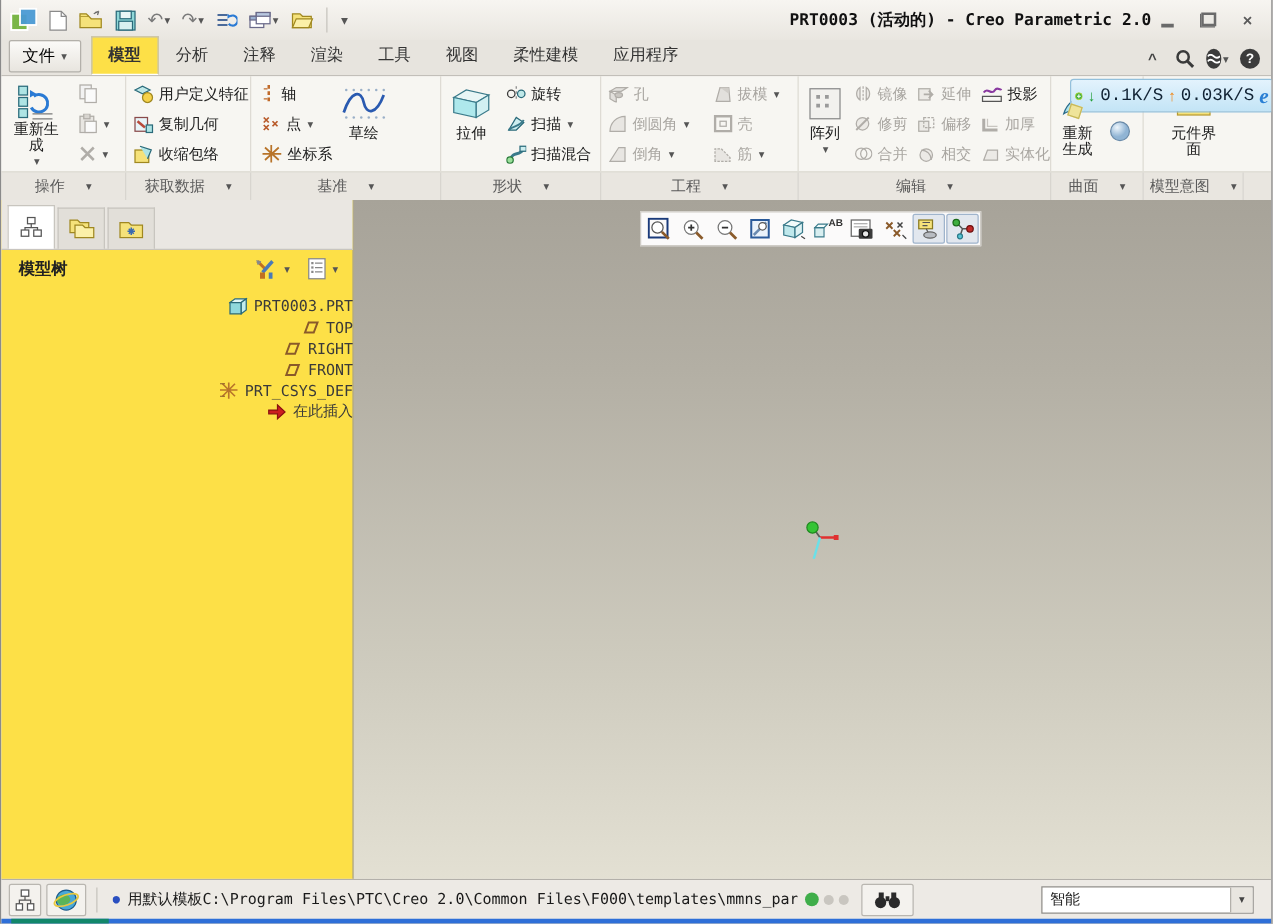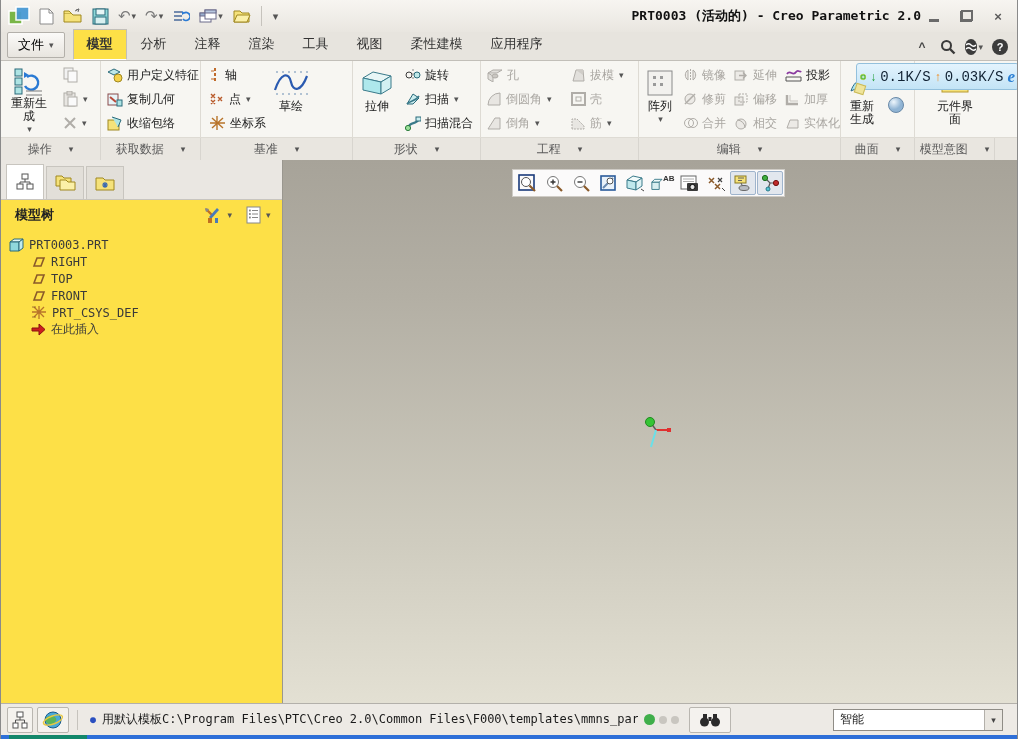--- a/index.html
+++ b/index.html
@@ -56,21 +56,21 @@
   #navigator { width:283px; background:#fde047; border-right:1px solid #9a978f; display:flex; flex-direction:column; }
   #navtabs { height:40px; background:#eae7e2; display:flex; align-items:flex-end; padding-left:5px; border-bottom:1px solid #c8c5bf; }
   .ntab { width:38px; height:33px; display:flex; align-items:center; justify-content:center;
     border:1px solid #c8c5bf; border-bottom:none; background:#e2dfd9; margin-right:2px; }
   .ntab.active { background:#fff; height:35px; }
   #navheader { height:30px; display:flex; align-items:center; padding:0 8px 0 14px; }
   #navheader .ttl { font-size:13px; font-weight:bold; color:#222; }
   #navheader .hright { margin-left:auto; display:flex; align-items:center; gap:6px; }
   .hbtn { display:flex; align-items:center; gap:3px; padding:2px 3px; border:1px solid transparent; border-radius:2px; }
   #tree { padding:6px 0 0 8px; font-family:"DejaVu Sans Mono",monospace; font-size:12px; color:#3a3a3a; }
-  .trow { display:flex; align-items:center; gap:5px; height:17px; white-space:nowrap; }
+  .trow { display:flex; align-items:center; gap:5px; height:17px; white-space:nowrap;justify-content:flex-end; }
   .trow.child { padding-left:22px; }
   
   #viewport { position:relative; width:735px; height:100%;
     background:linear-gradient(#a7a399 0%, #b3afa4 25%, #cfccbf 70%, #e3e0d3 100%); }
   #vtoolbar { position:absolute; left:229px; top:9px; height:28px; display:flex; align-items:center; gap:1px;
     background:#fbfafa; border:1px solid #cfccc6; padding:1px; }
   .vbtn { width:26px; height:24px; display:flex; align-items:center; justify-content:center;
     border:1px solid transparent; border-radius:2px; }
   .vbtn.pressed { background:#e2e7ee; border-color:#9fb4cc; }
   #spin-center { position:absolute; left:360px; top:256px; }
@@ -655,27 +655,27 @@
             <path d="M1 4 l4 -3 h9 l-4 3 z" fill="#e0f6f6" stroke="#2a6a7a"></path>
             <path d="M1 4 h9 v9 h-9 z" fill="#8fd8dc" stroke="#2a6a7a"></path>
             <path d="M10 4 l4 -3 v9 l-4 3 z" fill="#c2ecee" stroke="#2a6a7a"></path>
           </svg>
           <span>PRT0003.PRT</span>
         </div>
         <div class="trow child">
           <svg width="15" height="12" viewBox="0 0 15 12">
             <path d="M3 10 L6 2 L13 2 L10 10 Z" fill="none" stroke="#8a5a2a" stroke-width="1.6"></path>
           </svg>
-          <span>RIGHT</span>
+          <span>TOP</span>
         </div>
         <div class="trow child">
           <svg width="15" height="12" viewBox="0 0 15 12">
             <path d="M3 10 L6 2 L13 2 L10 10 Z" fill="none" stroke="#8a5a2a" stroke-width="1.6"></path>
           </svg>
-          <span>TOP</span>
+          <span>RIGHT</span>
         </div>
         <div class="trow child">
           <svg width="15" height="12" viewBox="0 0 15 12">
             <path d="M3 10 L6 2 L13 2 L10 10 Z" fill="none" stroke="#8a5a2a" stroke-width="1.6"></path>
           </svg>
           <span>FRONT</span>
         </div>
         <div class="trow child">
           <svg width="16" height="15" viewBox="0 0 16 15">
             <path d="M8 1 v13 M1 7 h14 M3 2 l10 10 M13 2 L3 12" stroke="#b8742a" stroke-width="1.3"></path>

